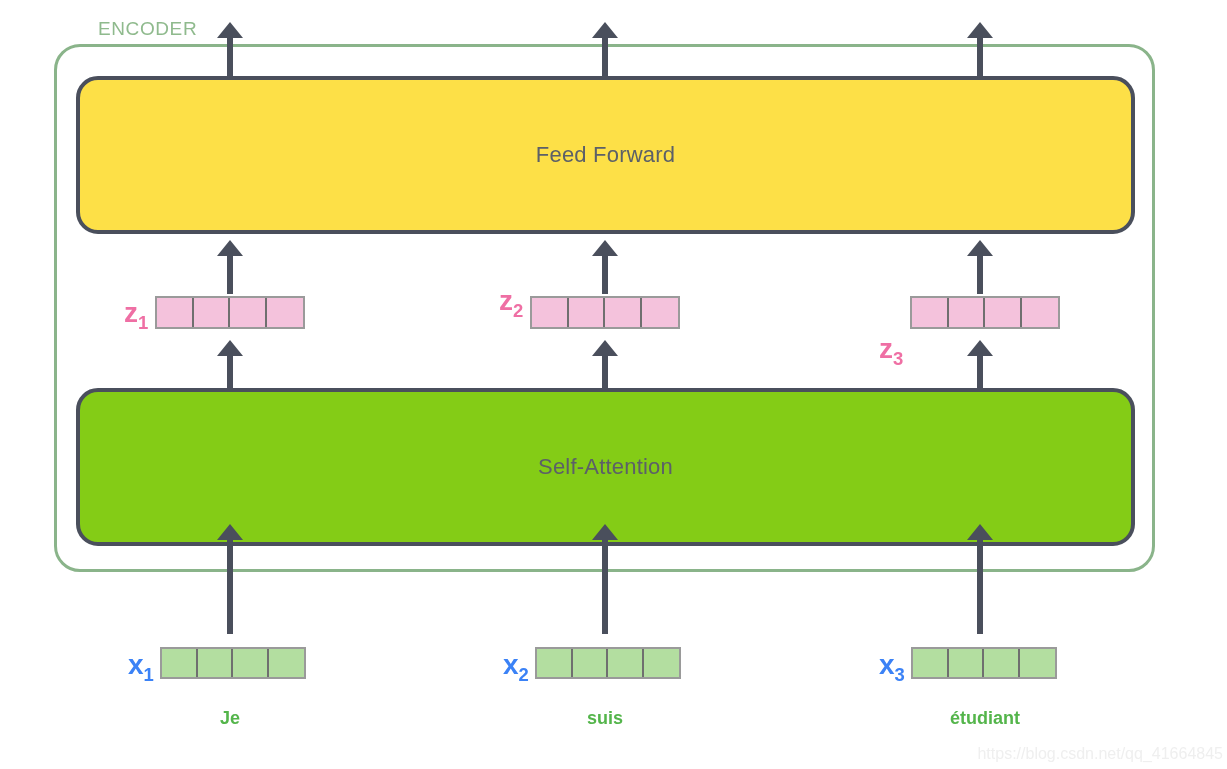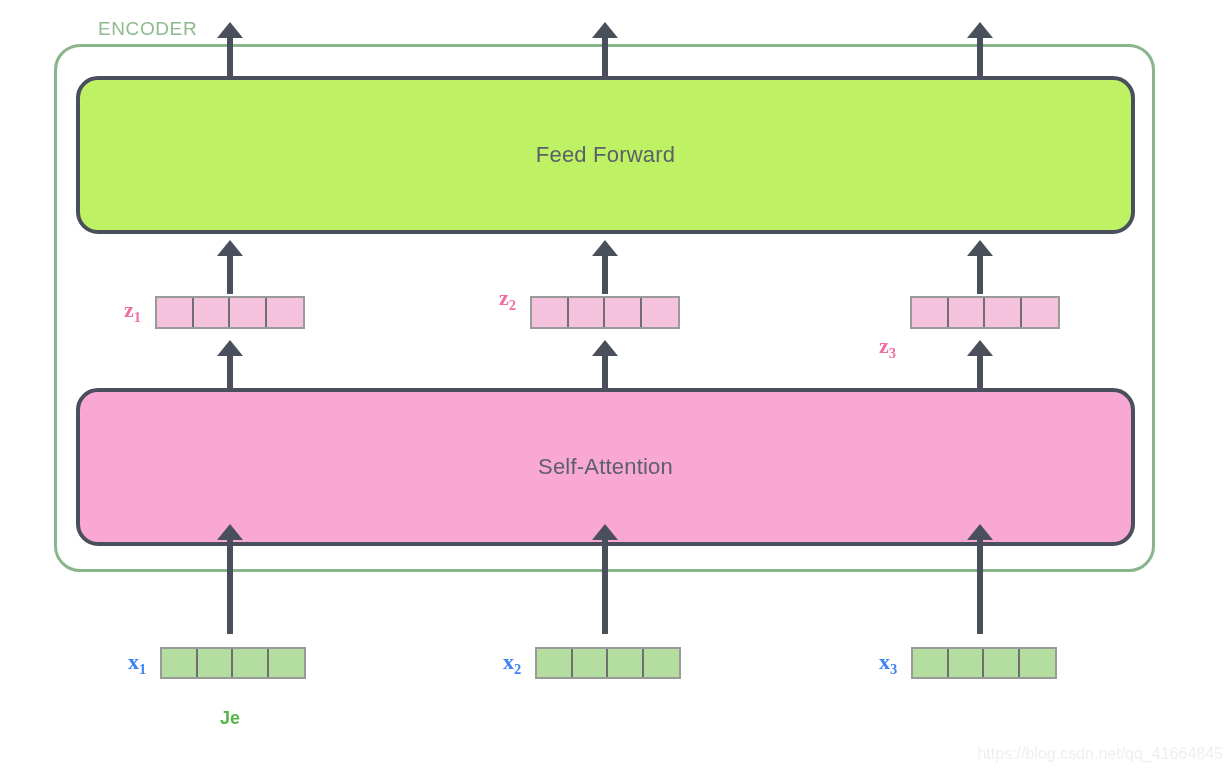--- a/index.html
+++ b/index.html
@@ -55,28 +55,28 @@
     font-size: 22px;
     color: #5c6068;
     font-family: "Liberation Sans", sans-serif;
     letter-spacing: 0.2px;
   }
   .block-ff {
     left: 76px;
     top: 76px;
     width: 1059px;
     height: 158px;
-    background: #bef264;
+    background: #fde047;
   }
   .block-sa {
     left: 76px;
     top: 388px;
     width: 1059px;
     height: 158px;
-    background: #f9a8d4;
+    background: #84cc16;
   }
 
   
   .vec {
     position: absolute;
     display: flex;
     box-sizing: border-box;
     border: 2px solid #9a9a9a;
   }
   .vec .cell {
@@ -86,23 +86,23 @@
     border-right: 2px solid #6f6f6f;
   }
   .vec .cell:last-child {
     border-right: none;
   }
   .vec-z .cell { background: #f4c2dc; }
   .vec-x .cell { background: #b3dea0; }
 
   .vec-label {
     position: absolute;
-    font-size: 22px;
+    font-size: 28px;
     font-weight: bold;
-    font-family: Liberation Serif, serif;
+    font-family: Liberation Sans, sans-serif;
     white-space: nowrap;
   }
   .vec-label sub {
     font-size: 0.66em;
     font-weight: bold;
   }
   .label-z { color: #ef6fa4; }
   .label-x { color: #3b82f6; }
 
   
@@ -273,16 +273,18 @@
     <span>x</span><sub>3</sub>
   </div>
   <div class="vec vec-x" style="left:911px; top:647px; width:146px; height:32px;">
     <div class="cell"></div>
     <div class="cell"></div>
     <div class="cell"></div>
     <div class="cell"></div>
   </div>
 
   <div class="word" style="left:155px; top:708px; width:150px;">Je</div>
+  <div class="word" style="left:530px; top:708px; width:150px;">suis</div>
+  <div class="word" style="left:905px; top:708px; width:160px;">étudiant</div>
 
   <div class="watermark">https://blog.csdn.net/qq_41664845</div>
 
 </div>
 
 </body></html>

